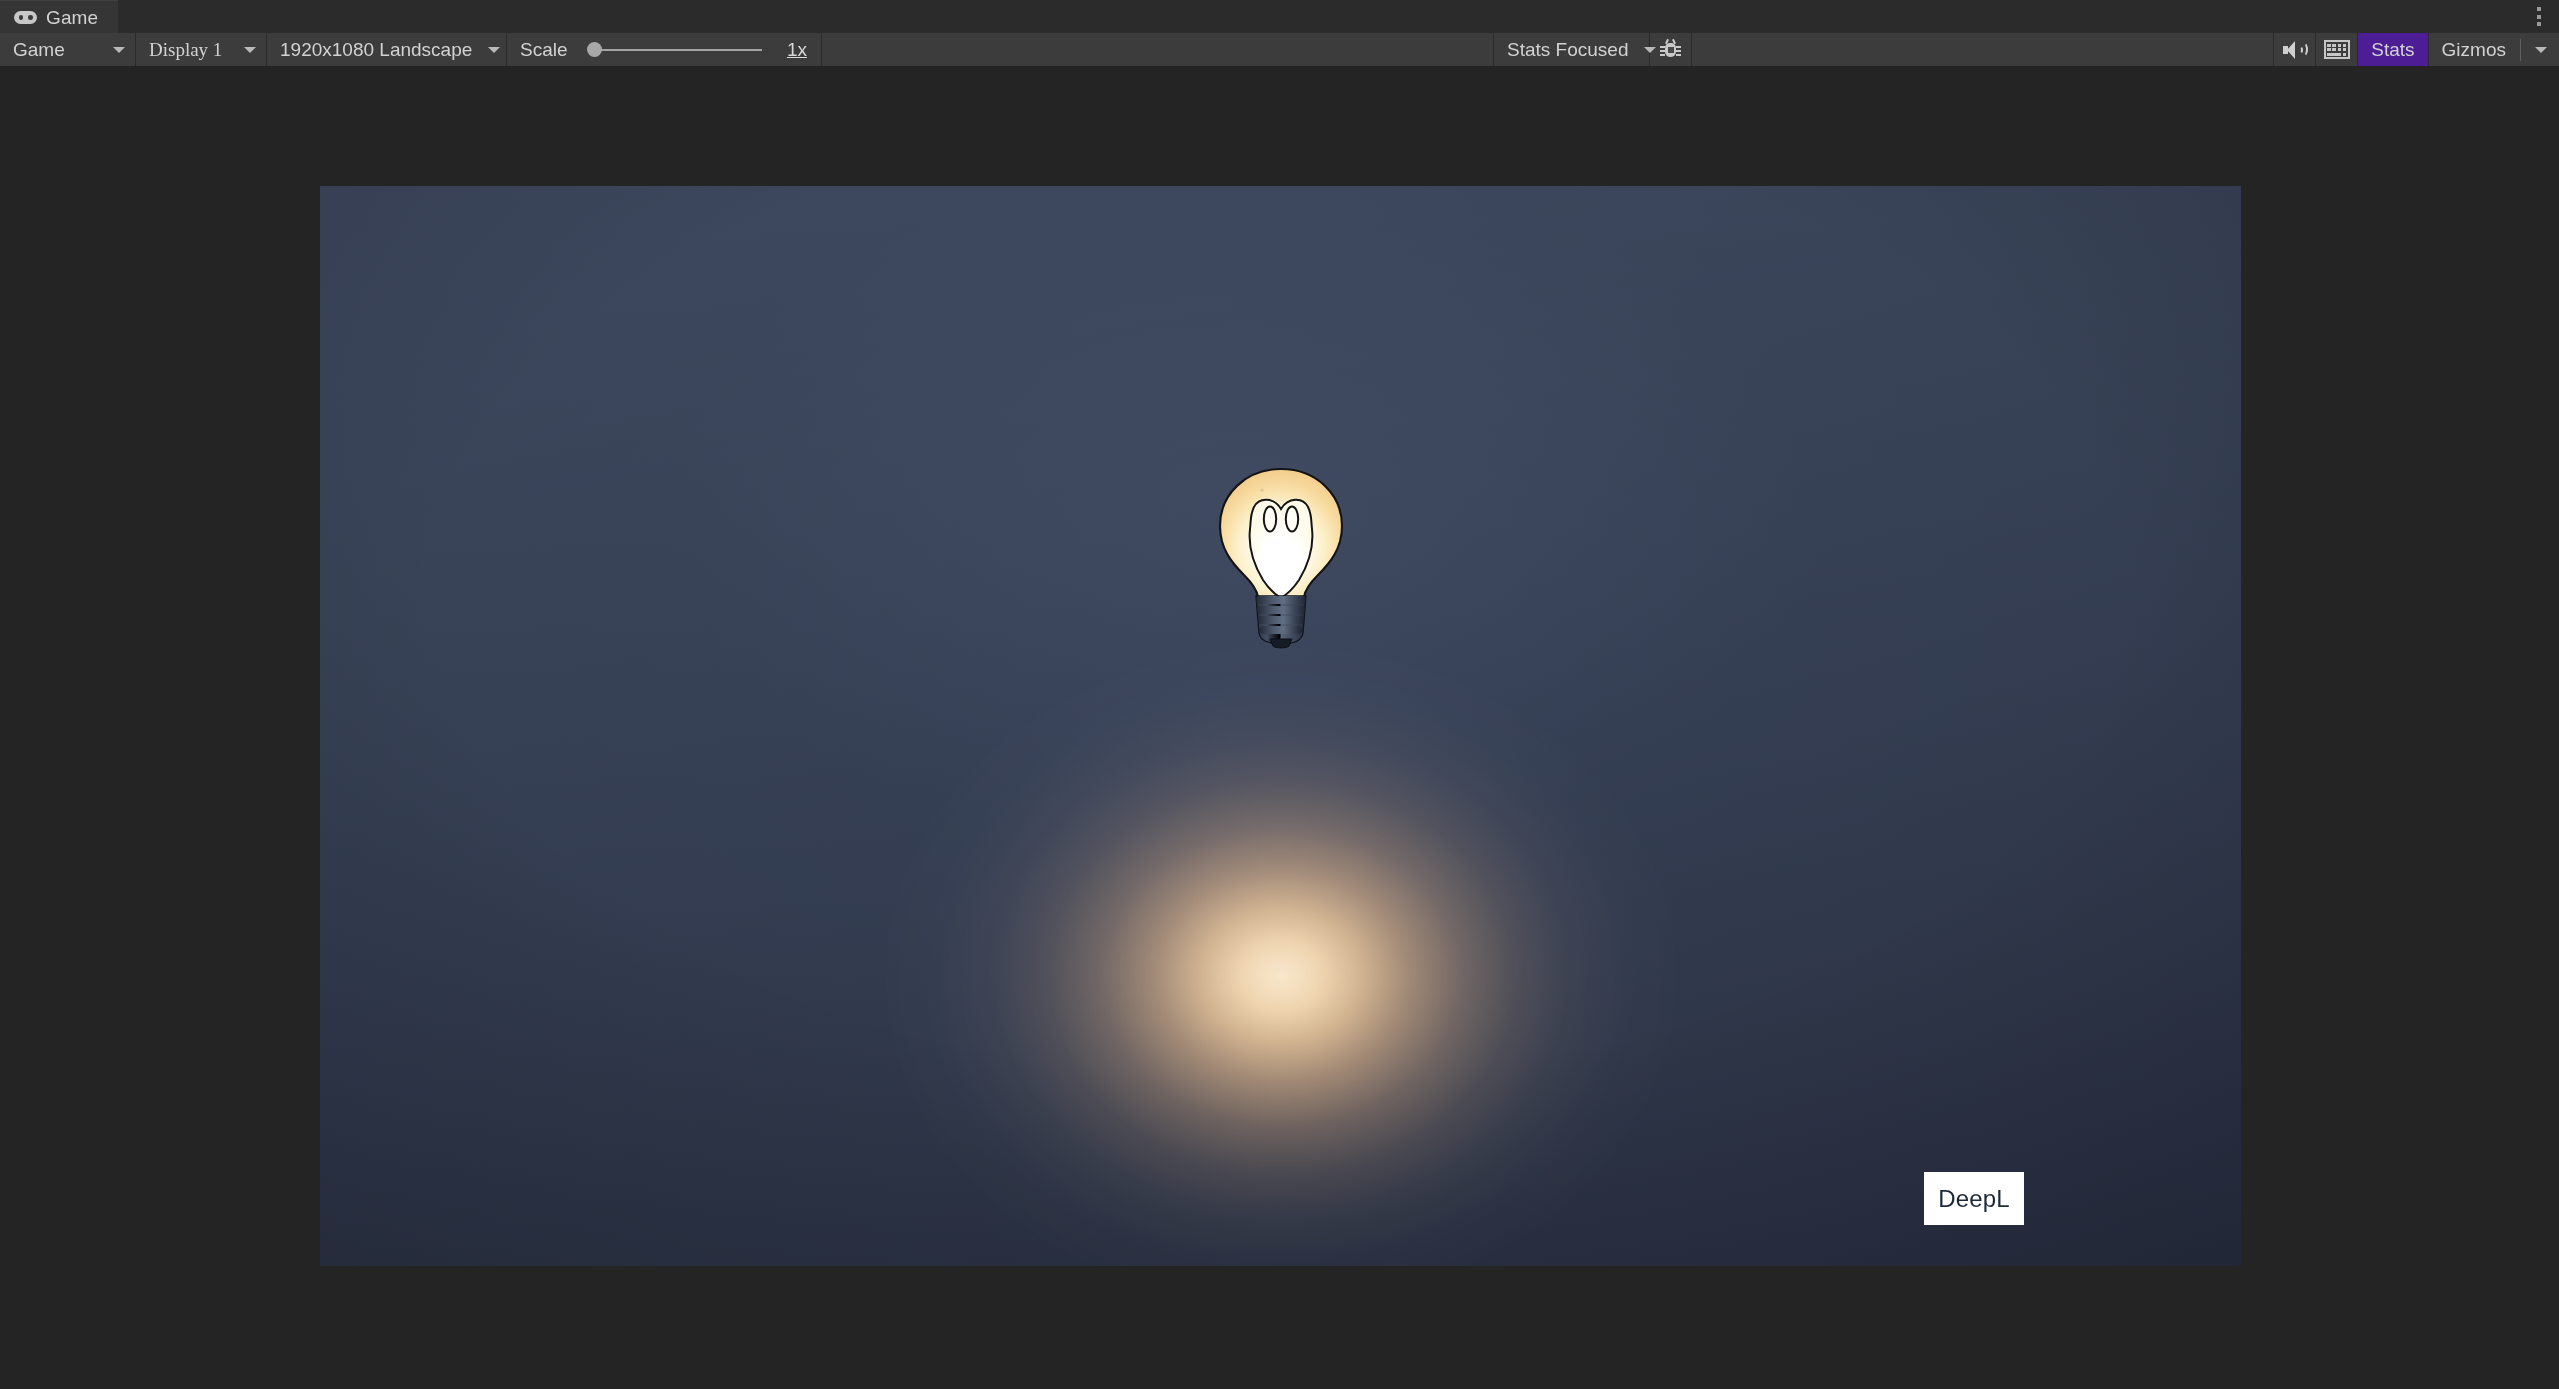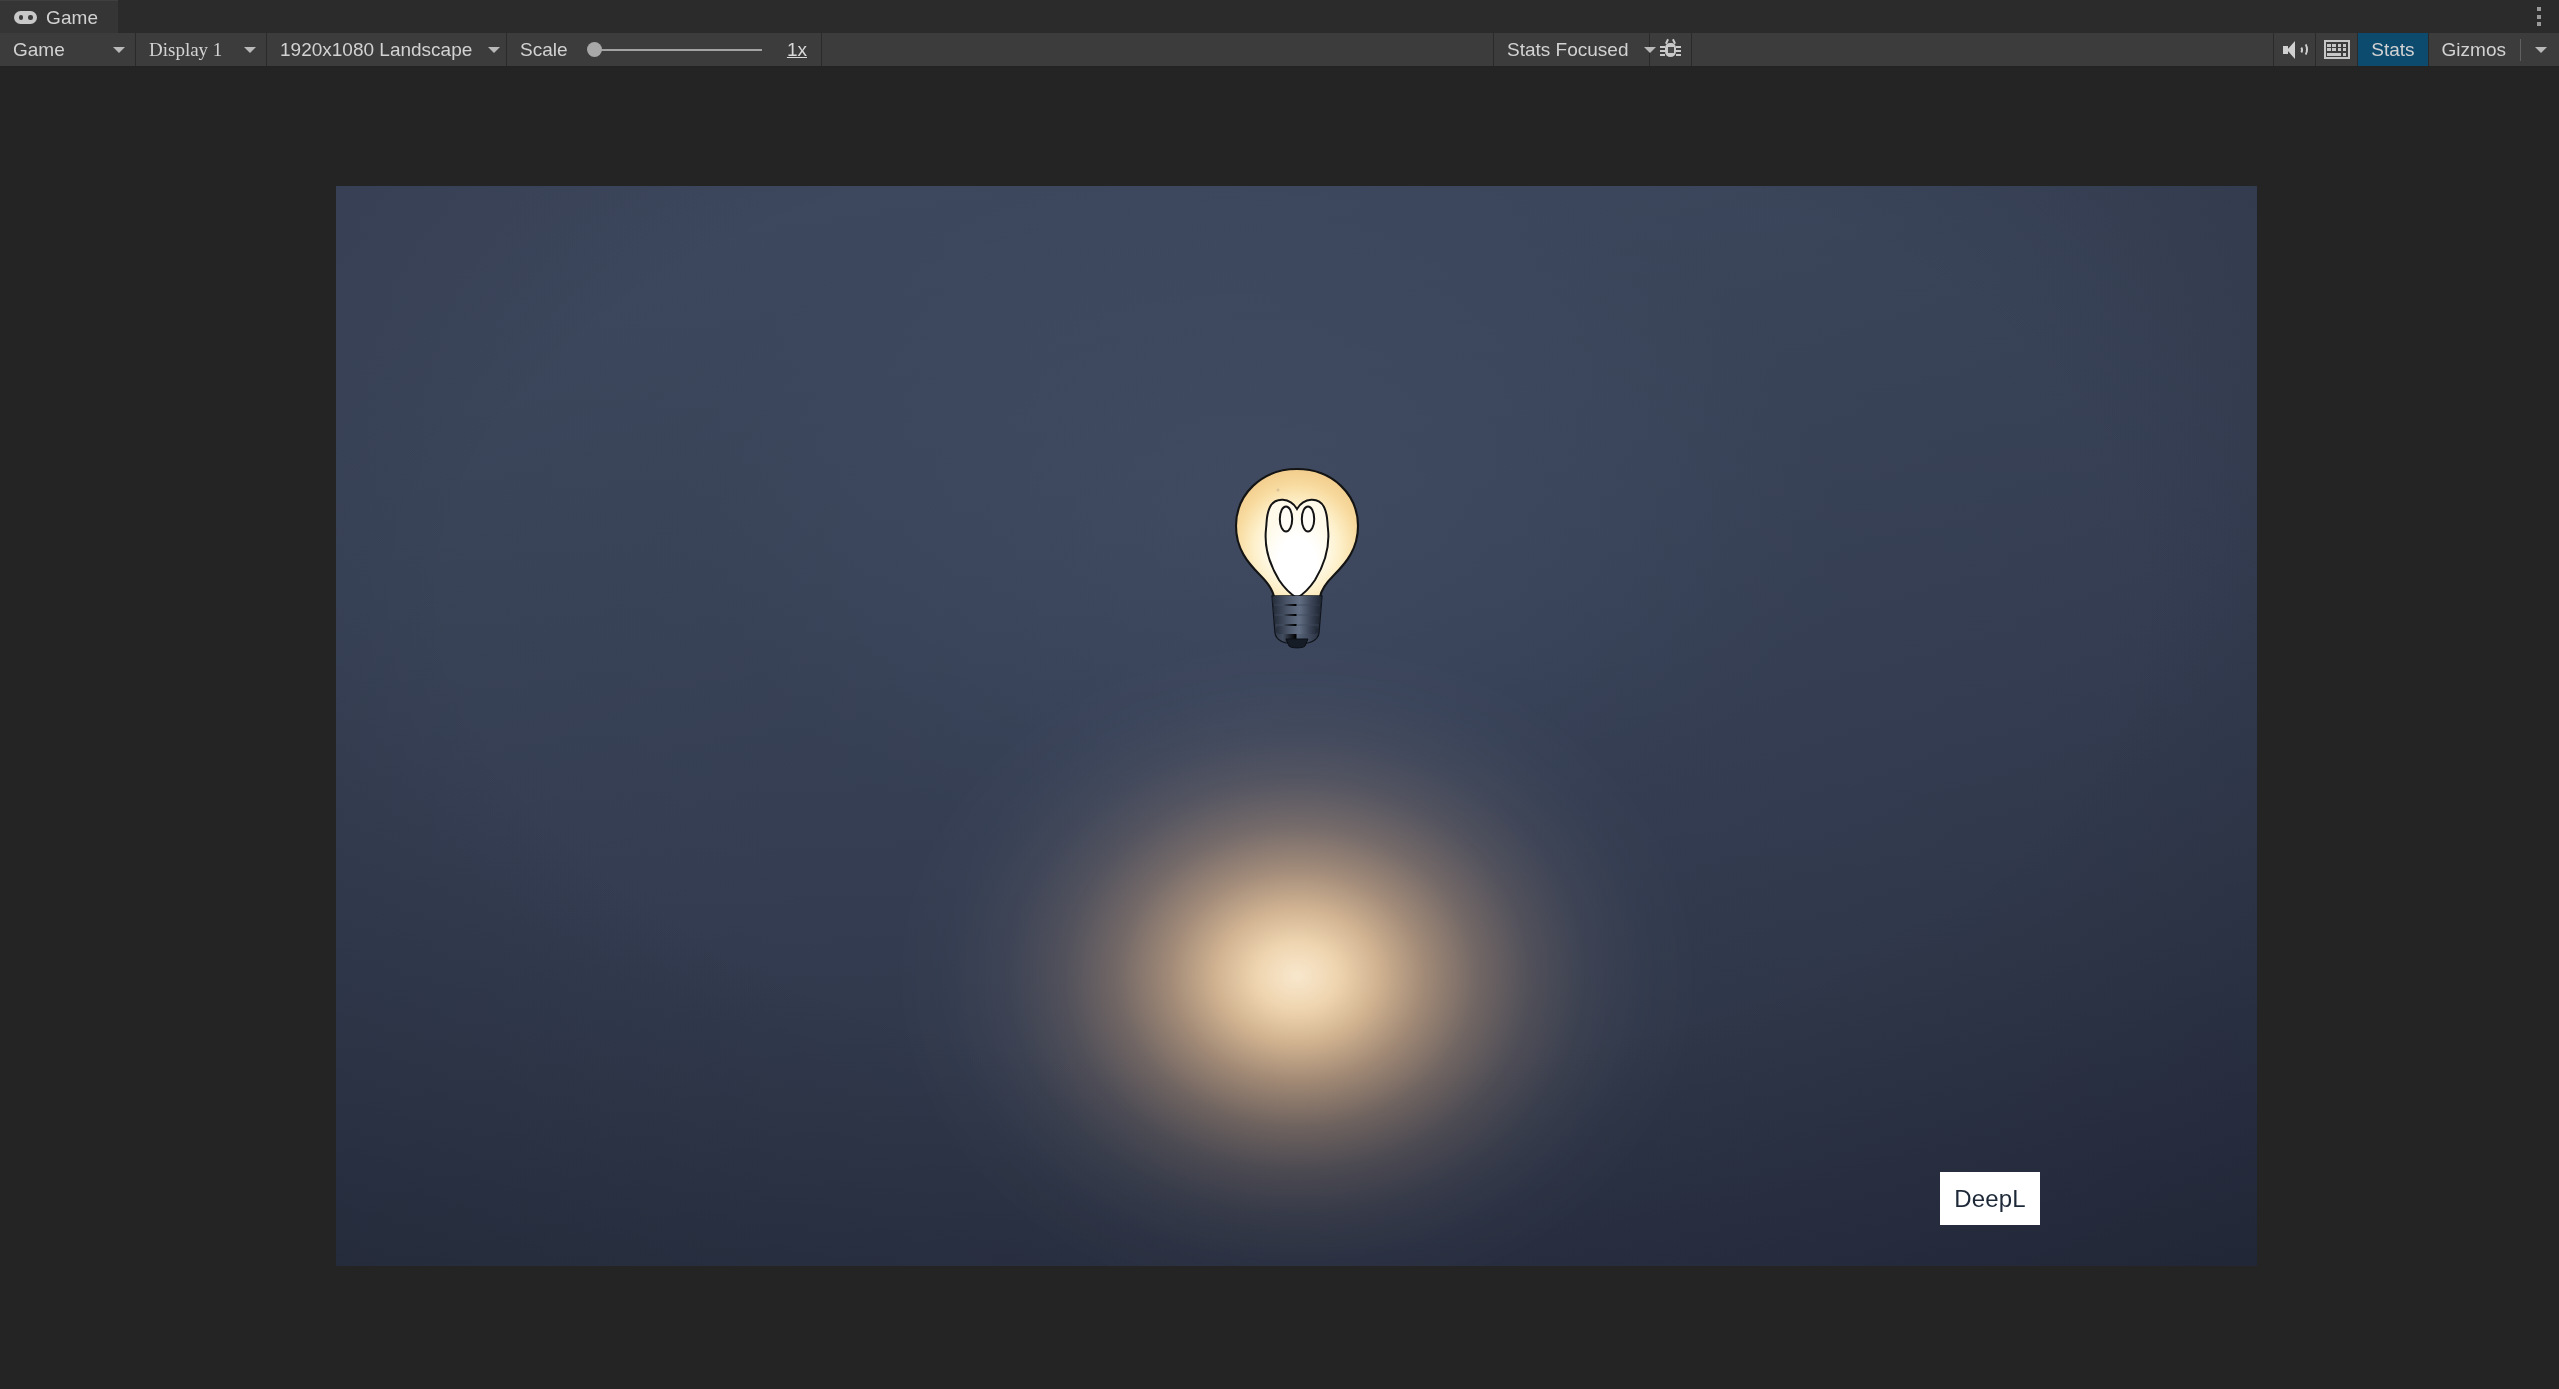--- a/index.html
+++ b/index.html
@@ -238,40 +238,40 @@
     border: 2px solid #c6c6c6; display: grid;
     grid-template-columns: repeat(4, 1fr);
     grid-template-rows: repeat(3, 1fr);
     gap: 1.5px; padding: 1.5px; background: #3c3c3c;
   }
   .grid-icon i { background: #c6c6c6; display: block; }
   .grid-icon i.wide { grid-column: span 3; }
 
   .tb-text-btn {
     display: flex; align-items: center; justify-content: center;
-    color: #d2d2d2; font-size: 19px; background: #0c4a6e;
+    color: #d2d2d2; font-size: 19px; background: #4c1d95;
     border-right: 1px solid #2a2a2a; height: 100%; box-sizing: border-box;
     padding: 0 13px; white-space: nowrap;
   }
   .seg-gizmos {
     display: flex; align-items: center; background: #3c3c3c; height: 100%;
     box-sizing: border-box; padding: 0 12px 0 13px; gap: 14px;
     color: #d2d2d2; font-size: 19px; white-space: nowrap;
   }
   .gizmos-divider { width: 1px; height: 22px; background: #606060; display: block; }
 
   
   .viewport-host {
     flex: 1 1 auto;
     position: relative;
     background: #242424;
   }
   .game-view {
     position: absolute;
-    left: 336px;
+    left: 320px;
     top: 119px;
     width: 1921px;
     height: 1080px;
     overflow: hidden;
     background: linear-gradient(170deg, #3e485e 0%, #394357 28%, #333c50 55%, #2e3648 78%, #2a3043 100%);
   }
   .bg-vignette {
     position: absolute; inset: 0;
     background: radial-gradient(ellipse 72% 78% at 48% 30%, rgba(75,88,116,0.40) 0%, rgba(60,72,98,0.14) 42%, rgba(0,0,0,0) 72%);
     pointer-events: none;

